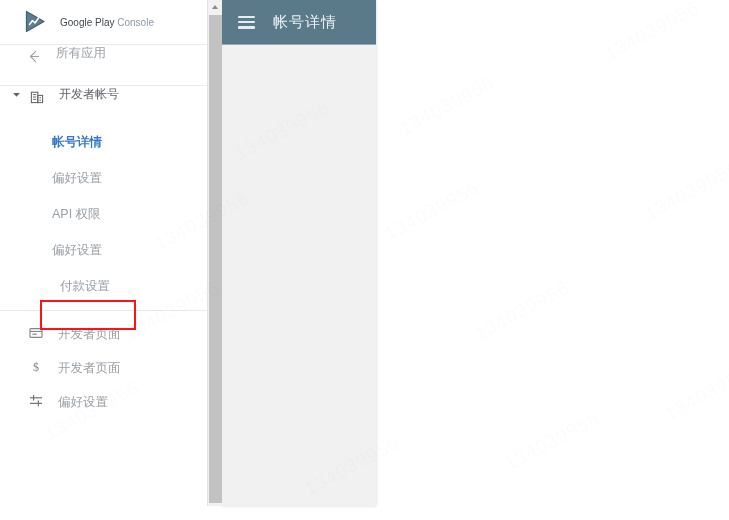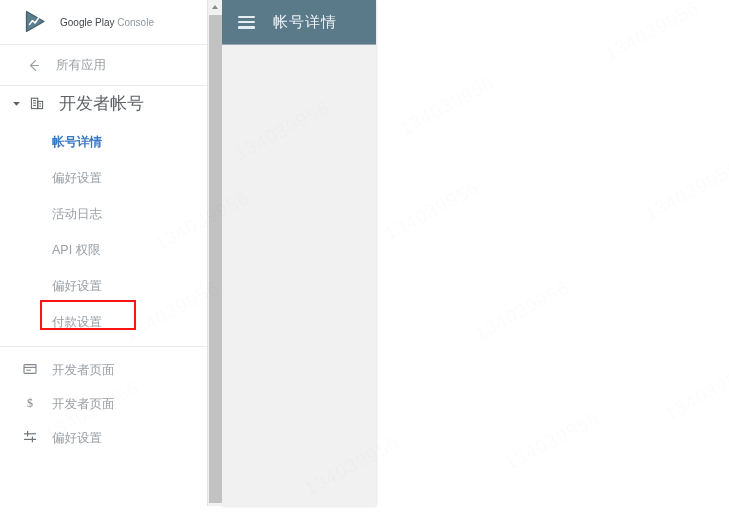--- a/index.html
+++ b/index.html
@@ -71,21 +71,20 @@
 
   .divider {
     height: 1px;
     background: #e8eaec;
     width: 100%;
   }
 
   .nav-row {
     height: 40px;
     display: flex;
-    align-items: center;
     box-sizing: border-box;
     font-size: 12.5px;
     color: #9aa0a6;
     white-space: nowrap;
   }
   .nav-row .ico {
     width: 22px;
     height: 22px;
     flex: 0 0 auto;
     display: flex;
@@ -99,21 +98,21 @@
     padding-left: 22px;
     height: 40px;
   }
   #row-all-apps .ico { margin-right: 12px; }
 
   
   #row-dev-account {
     padding-left: 8px;
     height: 34px;
     color: #5f6368;
-    font-size: 17px;
+    font-size: 12px;
   }
   #row-dev-account .caret {
     width: 16px;
     height: 16px;
     display: flex;
     align-items: center;
     justify-content: center;
     flex: 0 0 auto;
     margin-right: 2px;
   }
@@ -132,39 +131,40 @@
     font-size: 12.5px;
     color: #9aa0a6;
     white-space: nowrap;
   }
   .sub-row.active {
     color: #3b78c4;
     font-weight: bold;
   }
   .sub-row.boxed {
     position: relative;
+    margin-left: 8px;
   }
   #highlight-box {
     position: absolute;
     left: 40px;
     top: 300px;
     width: 96px;
     height: 30px;
     border: 2px solid #fc1414;
     box-sizing: border-box;
     z-index: 12;
     pointer-events: none;
   }
 
   
   .bottom-row {
     height: 34px;
     display: flex;
     align-items: center;
-    padding-left: 22px;
+    padding-left: 28px;
     box-sizing: border-box;
     font-size: 12.5px;
     color: #9aa0a6;
     white-space: nowrap;
   }
   .bottom-row .ico { margin-right: 14px; }
 
   
   #scrollbar {
     position: absolute;
@@ -292,23 +292,20 @@
     </span>
     <span>开发者帐号</span>
   </div>
 
   <div class="subnav">
     <div class="sub-row active">
       <span>帐号详情</span>
     </div>
     <div class="sub-row">
       <span>偏好设置</span>
-    </div>
-    <div class="sub-row">
-      <span>活动日志</span>
     </div>
     <div class="sub-row">
       <span>API 权限</span>
     </div>
     <div class="sub-row">
       <span>偏好设置</span>
     </div>
     <div class="sub-row boxed">
       <span>付款设置</span>
     </div>

